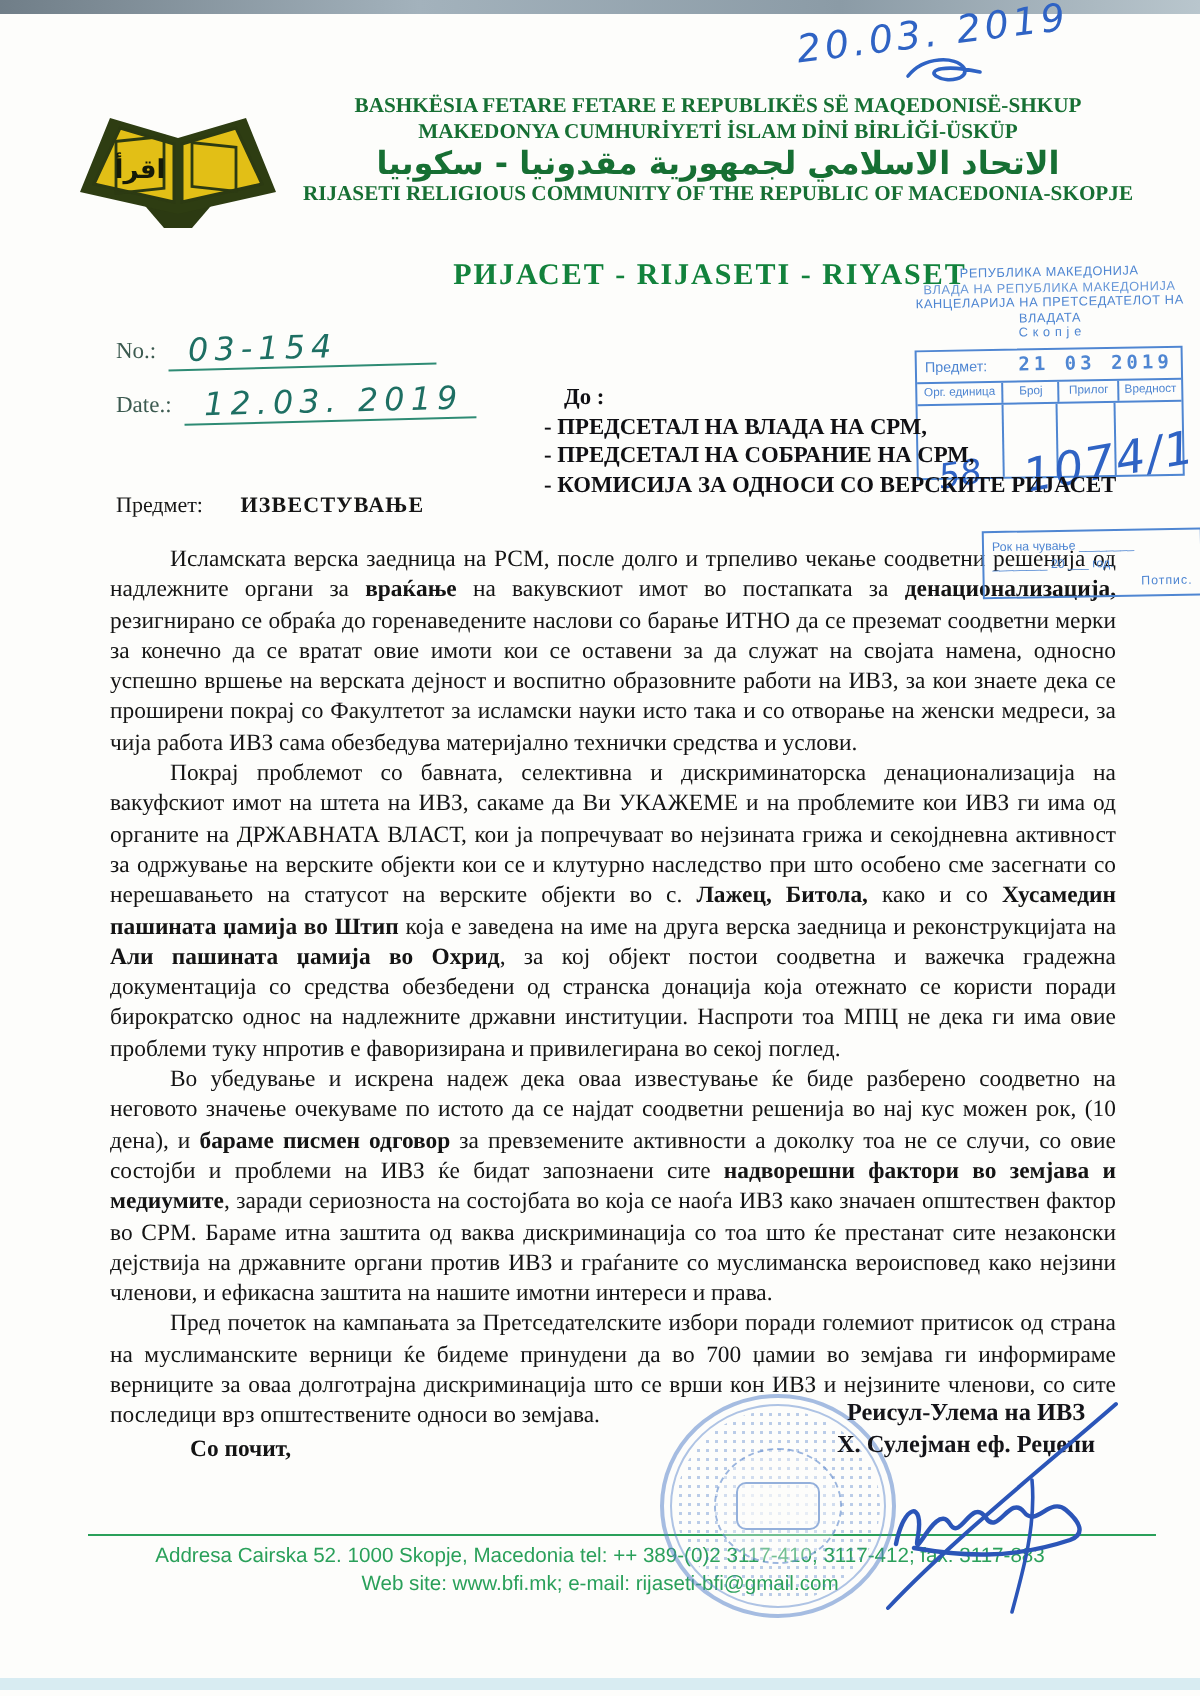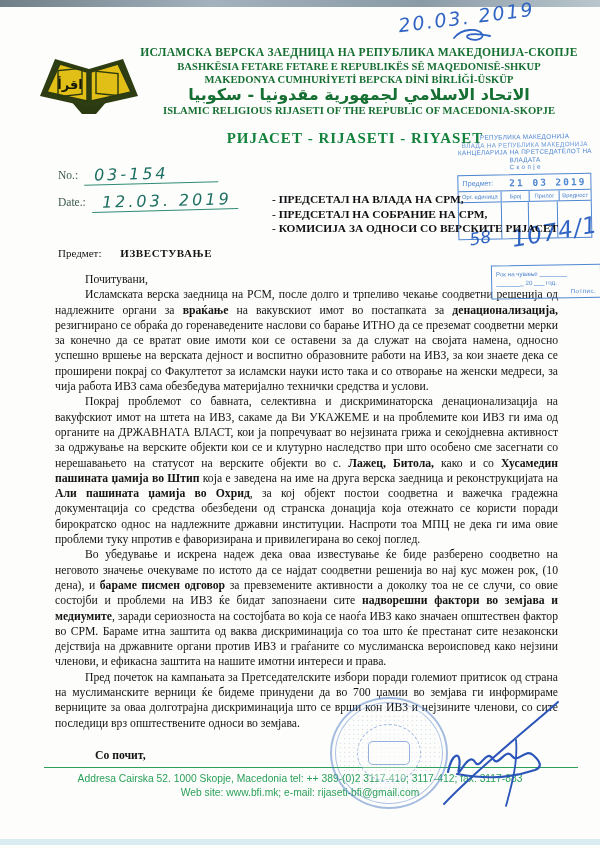--- a/index.html
+++ b/index.html
@@ -70,21 +70,21 @@
   .to-item { white-space:nowrap; }
 
   
   .subject { position:absolute; left:58px; top:247px; font-size:11px; }
   .subject .val { font-weight:bold; margin-left:16px; letter-spacing:.6px; }
 
   
   .body-text { position:absolute; left:55px; top:272px; width:503px;
     font-size:11.7px; line-height:15.3px; text-align:justify; color:#141414; }
   .body-text p { margin:0; text-indent:30px; }
-  .body-text p.closing { font-weight:bold; text-indent:40px; text-align:left; margin-top:17px; }
+  .body-text p.closing { font-weight:bold; text-indent:40px; text-align:left; margin-top:1px; }
   .body-text .b { font-weight:bold; }
 
   
   .sig-block { position:absolute; left:393px; top:699px; width:180px; z-index:3;
     text-align:center; font-weight:bold; font-size:12.2px; line-height:15.5px; color:#141419; }
 
   
   .round-stamp { position:absolute; left:330px; top:697px; width:118px; height:112px; z-index:2; }
   .round-stamp .ring1 { position:absolute; inset:0; border-radius:50%; border:2px solid rgba(77,124,199,.5); }
   .round-stamp .ring2 { position:absolute; inset:5px; border-radius:50%; border:1.2px solid rgba(77,124,199,.45); }
@@ -122,25 +122,24 @@
     <polygon points="34,56 72,56 60,70 46,70" fill="#2c3a12"></polygon>
     <path d="M4 52 L19 15 L53 25 L87 15 L102 52 L53 63 Z" fill="#2e3d12"></path>
     <polygon points="11,48 24,20 51,28 51,57" fill="#e2bf16" stroke="#2c3a12" stroke-width="1.5"></polygon>
     <polygon points="95,48 82,20 55,28 55,57" fill="#e2bf16" stroke="#2c3a12" stroke-width="1.5"></polygon>
     <rect x="60" y="27" width="22" height="22" fill="none" stroke="#2c3a12" stroke-width="1.4" transform="skewY(6) translate(0,-6)"></rect>
     <rect x="22" y="23" width="24" height="26" fill="none" stroke="#2c3a12" stroke-width="1.4" transform="skewY(-6) translate(0,6)"></rect>
     <text x="34" y="45" font-size="13" font-weight="bold" fill="#151a08" text-anchor="middle" font-family="DejaVu Sans, sans-serif">اقرأ</text>
   </svg>
 
   <div class="org-head">
-    <div class="l1">ИСЛАМСКА ВЕРСКА ЗАЕДНИЦА НА РЕПУБЛИКА МАКЕДОНИЈА-СКОПЈЕ</div>
     <div class="l2">BASHKËSIA FETARE FETARE E REPUBLIKËS SË MAQEDONISË-SHKUP</div>
-    <div class="l3">MAKEDONYA CUMHURİYETİ ВЕРСКА DİNİ BİRLİĞİ-ÜSKÜP</div>
+    <div class="l3">MAKEDONYA CUMHURİYETİ İSLAM DİNİ BİRLİĞİ-ÜSKÜP</div>
     <div class="l4">الاتحاد الاسلامي لجمهورية مقدونيا - سكوبيا</div>
-    <div class="l5">ISLAMIC RELIGIOUS RIJASETI OF THE REPUBLIC OF MACEDONIA-SKOPJE</div>
+    <div class="l5">RIJASETI RELIGIOUS COMMUNITY OF THE REPUBLIC OF MACEDONIA-SKOPJE</div>
   </div>
   <div class="rijaset">РИЈАСЕТ - RIJASETI - RIYASET</div>
 
   <div class="reg-stamp">
     <div class="rs-l">РЕПУБЛИКА МАКЕДОНИЈА</div>
     <div class="rs-l f2">ВЛАДА НА РЕПУБЛИКА МАКЕДОНИЈА</div>
     <div class="rs-l">КАНЦЕЛАРИЈА НА ПРЕТСЕДАТЕЛОТ НА ВЛАДАТА</div>
     <div class="rs-l">С к о п ј е</div>
     <div class="rs-table">
       <div class="rs-row1">
@@ -172,41 +171,45 @@
   <div class="refno">
     <div class="ref-row">
       <span>No.:</span><span class="ref-val">03-154</span>
     </div>
     <div class="ref-row">
       <span>Date.:</span><span class="ref-val">12.03. 2019</span>
     </div>
   </div>
 
   <div class="to-block">
+    <div class="to-label">До :</div>
     <div id="recipients-list">
         <div class="to-item">- ПРЕДСЕТАЛ НА ВЛАДА НА СРМ,</div>
         <div class="to-item">- ПРЕДСЕТАЛ НА СОБРАНИЕ НА СРМ,</div>
         <div class="to-item">- КОМИСИЈА ЗА ОДНОСИ СО ВЕРСКИТЕ РИЈАСЕТ</div>
       </div>
   </div>
 
   <div class="subject">
     <span>Предмет:</span>
     <span class="val">ИЗВЕСТУВАЊЕ</span>
   </div>
 
   <div class="body-text" id="body-paragraphs">
-      <p><span>Почитувани,</span></p>
       <p><span>Исламската верска заедница на РСМ, после долго и трпеливо чекање соодветни решенија од надлежните органи за </span><span class="b">враќање</span><span> на вакувскиот имот во постапката за </span><span class="b">денационализација,</span><span> резигнирано се обраќа до горенаведените наслови со барање ИТНО да се преземат соодветни мерки за конечно да се вратат овие имоти кои се оставени за да служат на својата намена, односно успешно вршење на верската дејност и воспитно образовните работи на ИВЗ, за кои знаете дека се проширени покрај со Факултетот за исламски науки исто така и со отворање на женски медреси, за чија работа ИВЗ сама обезбедува материјално технички средства и услови.</span></p>
       <p><span>Покрај проблемот со бавната, селективна и дискриминаторска денационализација на вакуфскиот имот на штета на ИВЗ, сакаме да Ви УКАЖЕМЕ и на проблемите кои ИВЗ ги има од органите на ДРЖАВНАТА ВЛАСТ, кои ја попречуваат во нејзината грижа и секојдневна активност за одржување на верските објекти кои се и клутурно наследство при што особено сме засегнати со нерешавањето на статусот на верските објекти во с. </span><span class="b">Лажец, Битола,</span><span> како и со </span><span class="b">Хусамедин пашината џамија во Штип</span><span> која е заведена на име на друга верска заедница и реконструкцијата на </span><span class="b">Али пашината џамија во Охрид</span><span>, за кој објект постои соодветна и важечка градежна документација со средства обезбедени од странска донација која отежнато се користи поради бирократско однос на надлежните државни институции. Наспроти тоа МПЦ не дека ги има овие проблеми туку нпротив е фаворизирана и привилегирана во секој поглед.</span></p>
       <p><span>Во убедување и искрена надеж дека оваа известување ќе биде разберено соодветно на неговото значење очекуваме по истото да се најдат соодветни решенија во нај кус можен рок, (10 дена), и </span><span class="b">бараме писмен одговор</span><span> за превземените активности а доколку тоа не се случи, со овие состојби и проблеми на ИВЗ ќе бидат запознаени сите </span><span class="b">надворешни фактори во земјава и медиумите</span><span>, заради сериозноста на состојбата во која се наоѓа ИВЗ како значаен општествен фактор во СРМ. Бараме итна заштита од ваква дискриминација со тоа што ќе престанат сите незаконски дејствија на државните органи против ИВЗ и граѓаните со муслиманска вероисповед како нејзини  членови, и ефикасна заштита на нашите имотни интереси и права.</span></p>
       <p><span>Пред почеток на кампањата за Претседателските избори поради големиот притисок од страна на муслиманските верници ќе бидеме принудени да во 700 џамии во земјава ги информираме верниците за оваа долготрајна дискриминација што се врши кон ИВЗ и нејзините членови, со сите последици врз општествените односи во земјава.</span></p>
       <p class="closing"><span class="b">Со почит,</span></p>
     </div>
 
+  <div class="sig-block">
+    <div>Реисул-Улема на ИВЗ</div>
+    <div>Х. Сулејман еф. Реџепи</div>
+  </div>
 
   <div class="round-stamp">
     <div class="ring1"></div>
       <div class="ring2"></div>
       <div class="tex"></div>
     <div class="ring3"></div>
       <div class="center-box"></div>
   </div>
 
   <svg class="ink-sign" width="178" height="108" viewBox="0 0 178 108">

